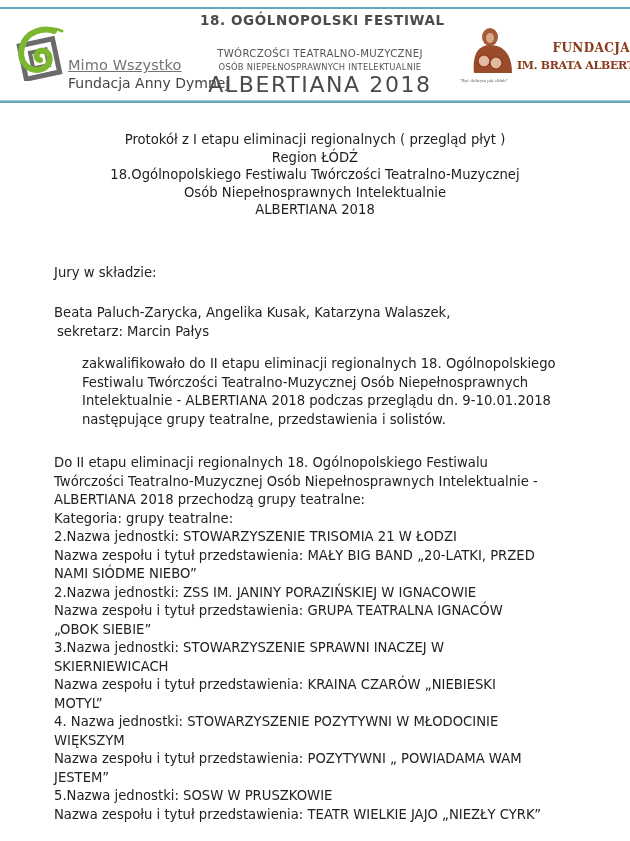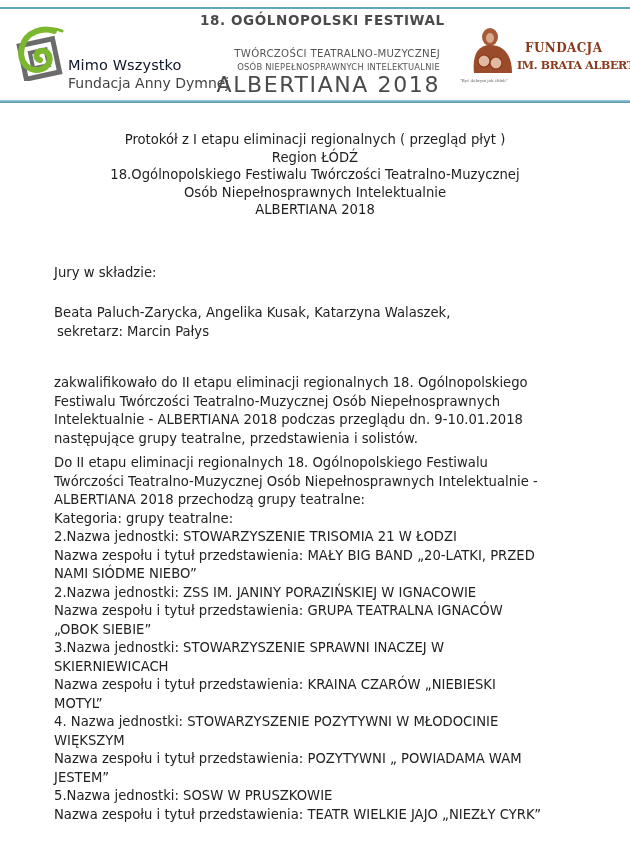--- a/index.html
+++ b/index.html
@@ -4,43 +4,43 @@
 <style>
   html, body { margin: 0; padding: 0; background: #ffffff; }
   body { width: 630px; height: 841px; position: relative; overflow: hidden; font-family: "DejaVu Sans", sans-serif; color: #1e1e1e; }
 
   .header { position: absolute; left: 0; top: 0; width: 630px; height: 104px; }
   .rule { position: absolute; left: 0; width: 630px; height: 2px; background: #5fa8bd; }
   .rule.top { top: 7px; }
   .rule.bottom { top: 100px; height: 3px; background: linear-gradient(#9fd0df, #4f93a8); }
 
   .logo-left { position: absolute; left: 14px; top: 25px; width: 50px; height: 56px; }
-  .mw-name { position: absolute; left: 68px; top: 57px; font-size: 14.5px; color: #0f172a; letter-spacing: 0.1px; white-space: nowrap; }
+  .mw-name { position: absolute; left: 68px; top: 57px; font-size: 14.5px; color: #737373; letter-spacing: 0.1px; white-space: nowrap; text-decoration: underline; }
   .mw-sub { position: absolute; left: 68px; top: 75px; font-size: 14px; color: #444; white-space: nowrap; }
 
-  .festival { position: absolute; left: 200px; top: 12px; width: 240px; text-align: right; color: #555; }
+  .festival { position: absolute; left: 200px; top: 12px; width: 240px; text-align: center; color: #555; }
   .fest-l1 { font-size: 13.5px; font-weight: bold; letter-spacing: 0.6px; color: #4a4a4a; white-space: nowrap; }
   .fest-l2 { font-size: 10.2px; letter-spacing: 0.3px; margin-top: 20px; white-space: nowrap; color: #555; }
   .fest-l3 { font-size: 8.4px; letter-spacing: 0.25px; margin-top: 3px; white-space: nowrap; color: #555; }
   .fest-l4 { font-size: 22px; letter-spacing: 1.6px; margin-top: 0px; white-space: nowrap; color: #4a4a4a; }
 
   .logo-right { position: absolute; left: 468px; top: 25px; width: 50px; height: 50px; }
   .motto { position: absolute; left: 460px; top: 78px; font-size: 4px; color: #666; font-family: "DejaVu Serif", serif; white-space: nowrap; }
-  .fba { position: absolute; left: 525px; top: 40px; width: 105px; text-align: left; font-family: "DejaVu Serif", serif; color: #8a3a1c; font-weight: bold; line-height: 17px; }
+  .fba { position: absolute; left: 525px; top: 40px; width: 105px; text-align: right; font-family: "DejaVu Serif", serif; color: #8a3a1c; font-weight: bold; line-height: 17px; }
   .fba-l1 { font-size: 12px; letter-spacing: 0.4px; white-space: nowrap; }
   .fba-l2 { font-size: 11px; letter-spacing: -0.3px; white-space: nowrap; margin-left: -8px; }
 
   .title-block { position: absolute; left: 0; top: 131px; width: 630px; text-align: center; font-size: 13.2px; line-height: 17.5px; color: #1e1e1e; }
   .title-block div { white-space: nowrap; }
 
   .body { position: absolute; left: 54px; font-size: 13.2px; line-height: 18.5px; color: #222; }
   .body div { white-space: nowrap; }
   .jury-label { top: 264px; }
   .jury-members { top: 304px; }
-  .qualified { top: 374px; }
+  .qualified { top: 355px; margin-left: 28px; }
   .second-stage { top: 454px; }
   .indent { padding-left: 3px; }
 </style>
 </head>
 <body>
 
 <div class="header">
   <div class="rule top"></div>
 
   <svg class="logo-left" viewBox="0 0 50 56">

